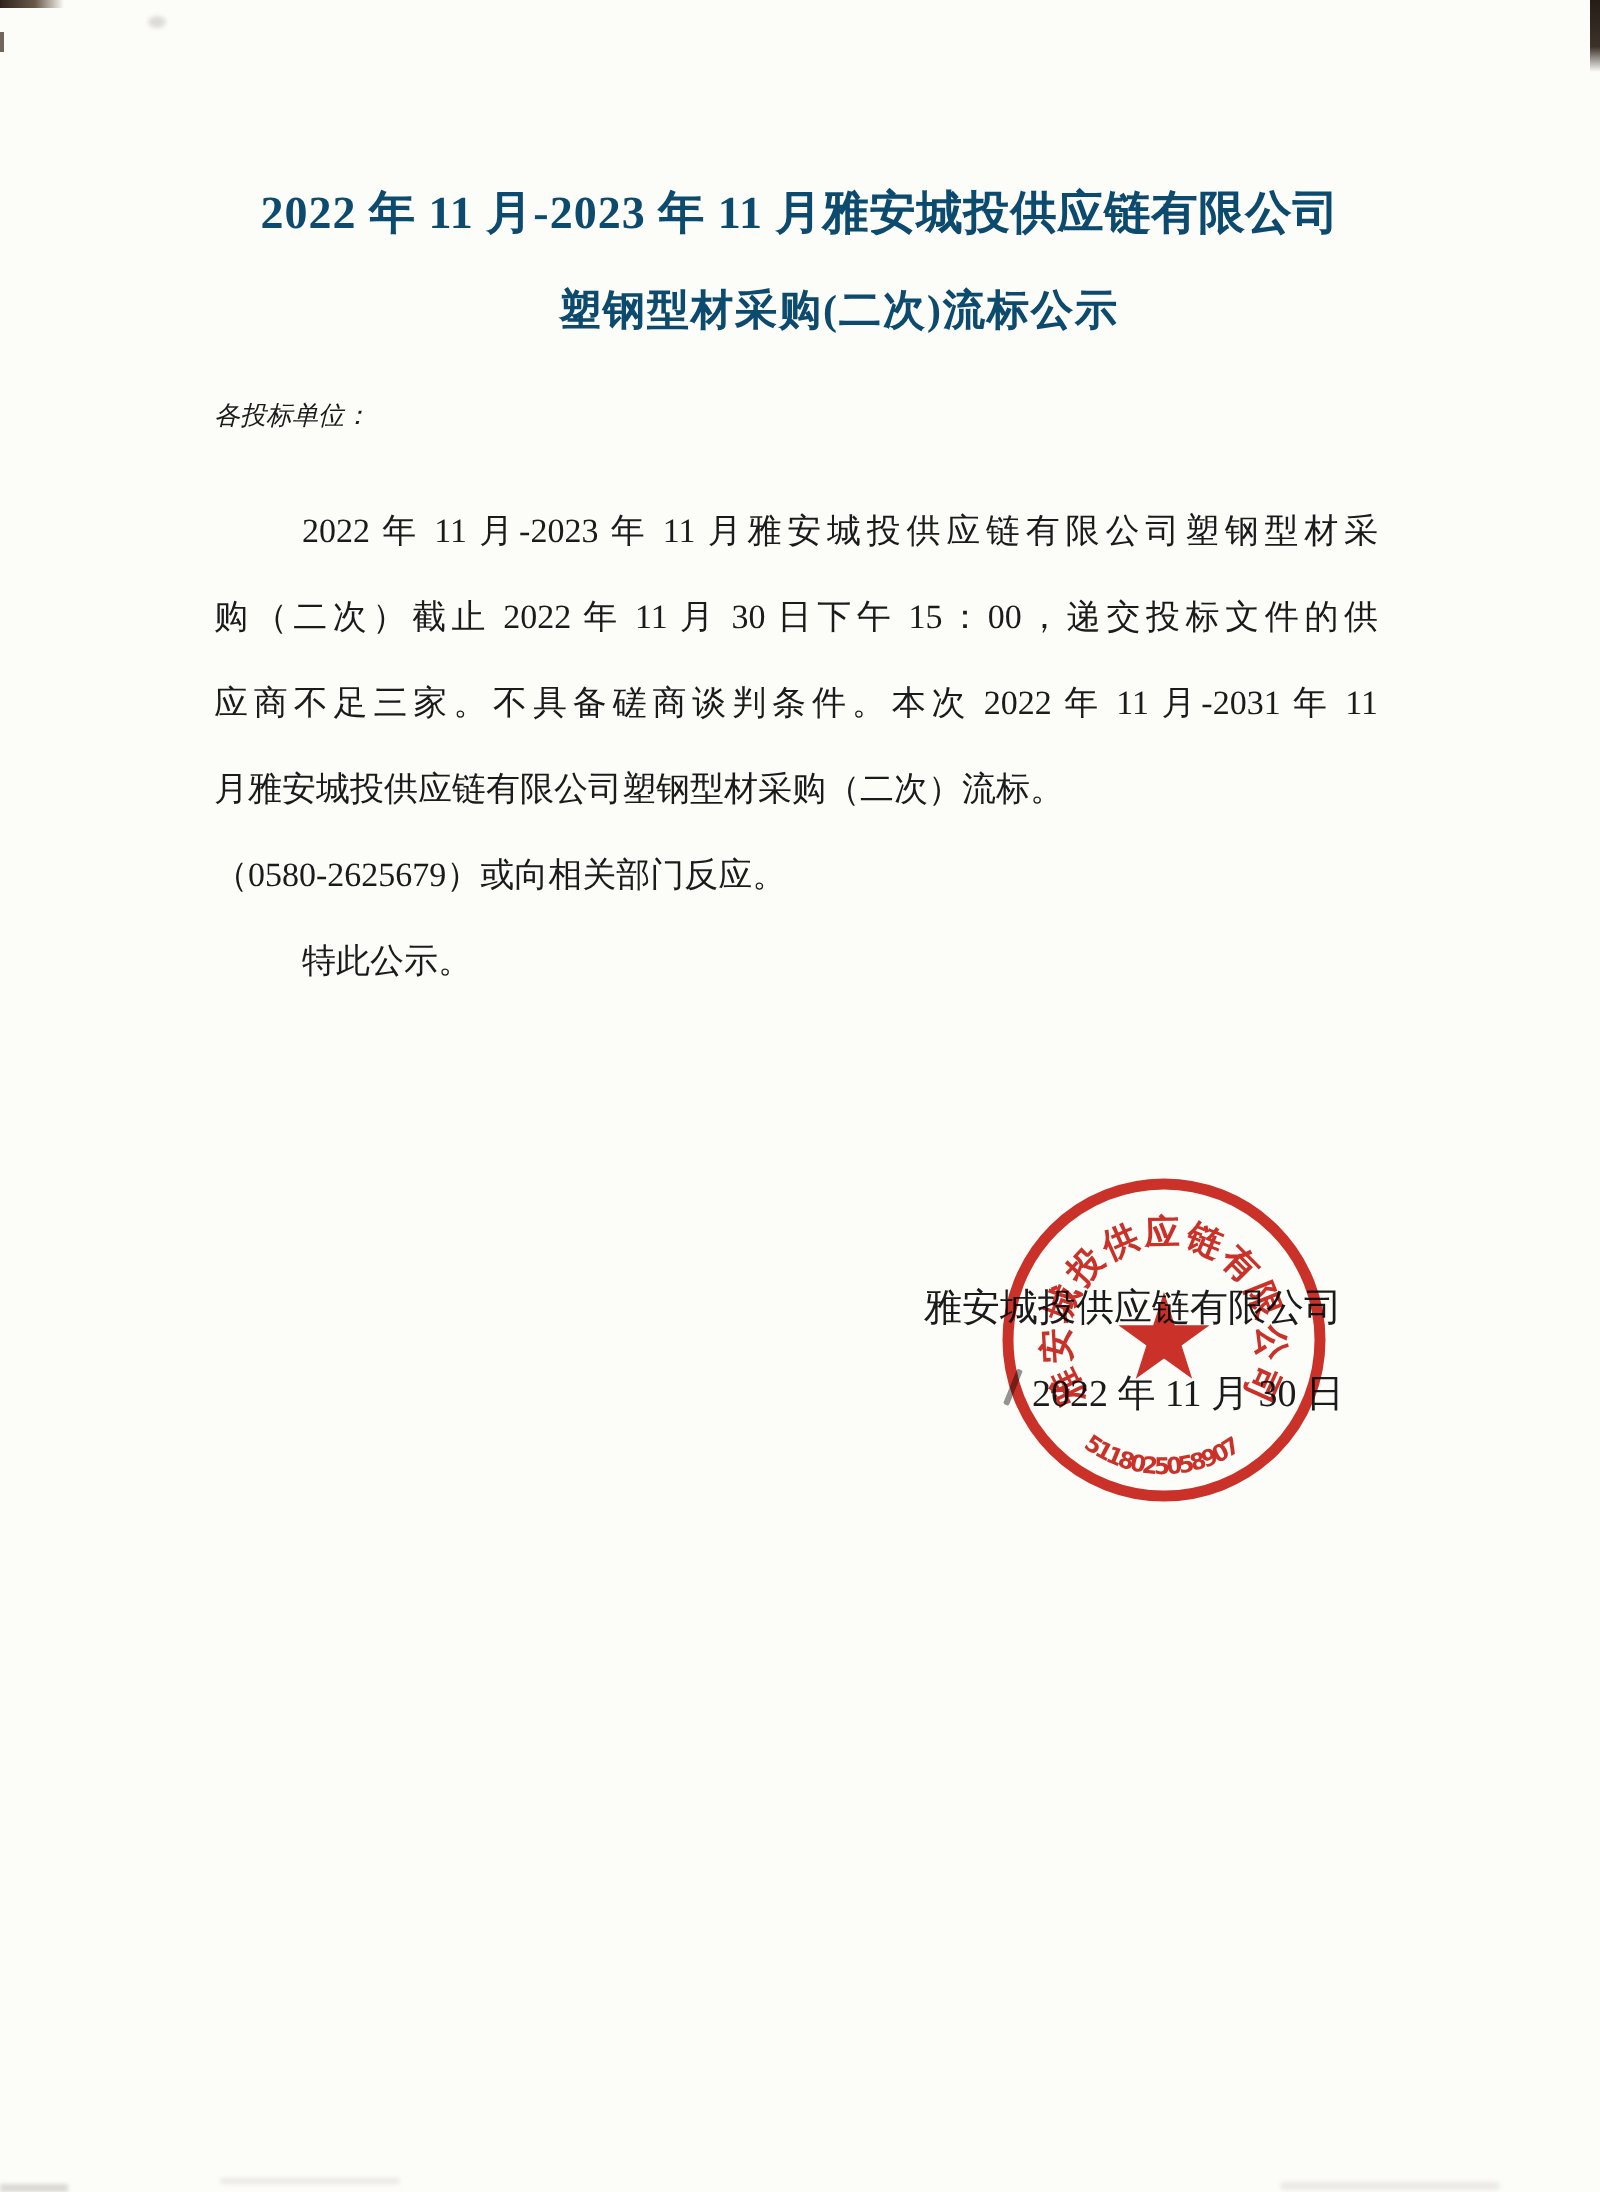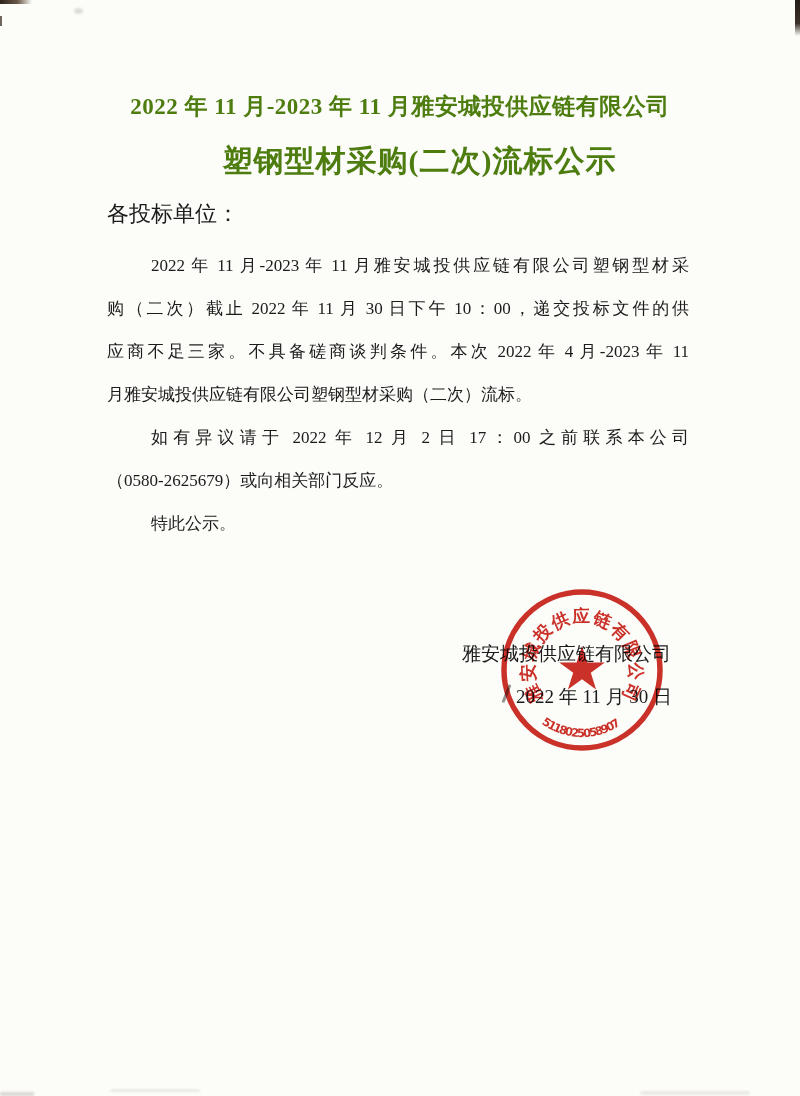--- a/index.html
+++ b/index.html
@@ -32,29 +32,30 @@
   .artifact-b2 { left: 640px; top: 1091px; width: 110px; height: 4px; background: #b0aaa0;
     opacity: .22; filter: blur(1px); border-radius: 2px; }
   .artifact-b3 { left: 0; top: 1092px; width: 34px; height: 4px; background: #8f887e;
     opacity: .3; filter: blur(1px); }
   .pen-mark { left: 505px; top: 684px; width: 2.5px; height: 19px; background: #4c4c4c;
     opacity: .6; transform: rotate(22deg); border-radius: 1px; }
 
   
   .title-block {
     position: absolute; top: 91px; left: 0; width: 100%;
-    text-align: center; font-weight: 600; color: #4d7c0f;
+    text-align: center; font-weight: 600; color: #0c4a6e;
   }
   .title-line1 { font-size: 23px; letter-spacing: .5px; }
-  .title-line2 { font-size: 30px; margin-top: 19px; letter-spacing: 1px; padding-left: 39px; }
+  .title-line2 { font-size: 21px; margin-top: 19px; letter-spacing: 1px; padding-left: 39px; }
 
   
   .greeting {
     position: absolute; left: 107px; top: 199px;
-    font-size: 22px;
+    font-size: 13px;
+    font-style: italic;
   }
   .body-text {
     position: absolute; left: 107px; top: 244px; width: 582px;
     font-size: 17px; word-spacing: -1px;
   }
   .line { height: 43px; line-height: 43px; text-align: justify; }
   .line.just { text-align-last: justify; }
   .line.ind { text-indent: 44px; }
 
   
@@ -88,24 +89,23 @@
 
   <div class="title-block">
     <div class="title-line1">2022 年 11 月-2023 年 11 月雅安城投供应链有限公司</div>
     <div class="title-line2">塑钢型材采购(二次)流标公示</div>
   </div>
 
   <div class="greeting">各投标单位：</div>
 
   <div class="body-text">
     <div class="line ind just">2022 年 11 月-2023 年 11 月雅安城投供应链有限公司塑钢型材采</div>
-    <div class="line just">购（二次）截止 2022 年 11 月 30 日下午 10：00，递交投标文件的供</div>
-    <div class="line just">应商不足三家。不具备磋商谈判条件。本次 2022 年 4 月-2023 年 11</div>
+    <div class="line just">购（二次）截止 2022 年 11 月 30 日下午 15：00，递交投标文件的供</div>
+    <div class="line just">应商不足三家。不具备磋商谈判条件。本次 2022 年 11 月-2031 年 11</div>
     <div class="line">月雅安城投供应链有限公司塑钢型材采购（二次）流标。</div>
-    <div class="line ind just">如有异议请于 2022 年 12 月 2 日 17：00 之前联系本公司</div>
     <div class="line">（0580-2625679）或向相关部门反应。</div>
     <div class="line ind">特此公示。</div>
   </div>
 
   <div class="sig-company">雅安城投供应链有限公司</div>
   <div class="sig-date">2022 年 11 月 30 日</div>
   <div class="artifact pen-mark"></div>
 
   <svg class="seal" viewBox="0 0 200 200" aria-hidden="true">
     <defs>

